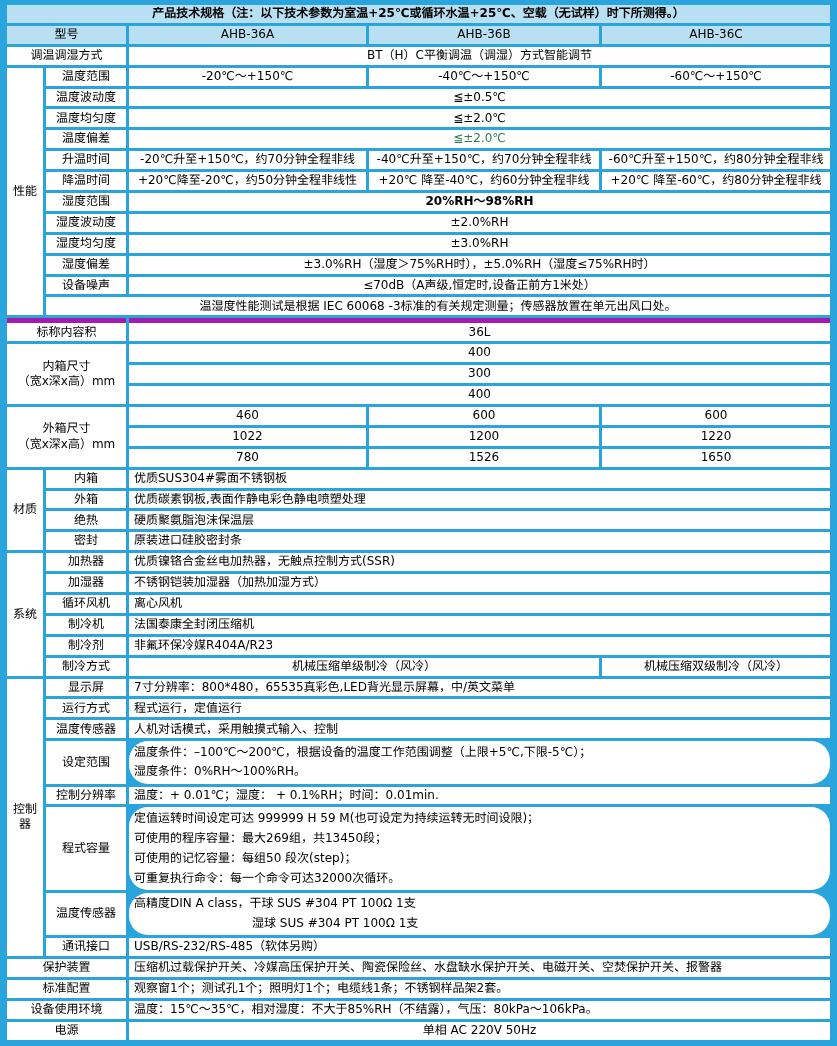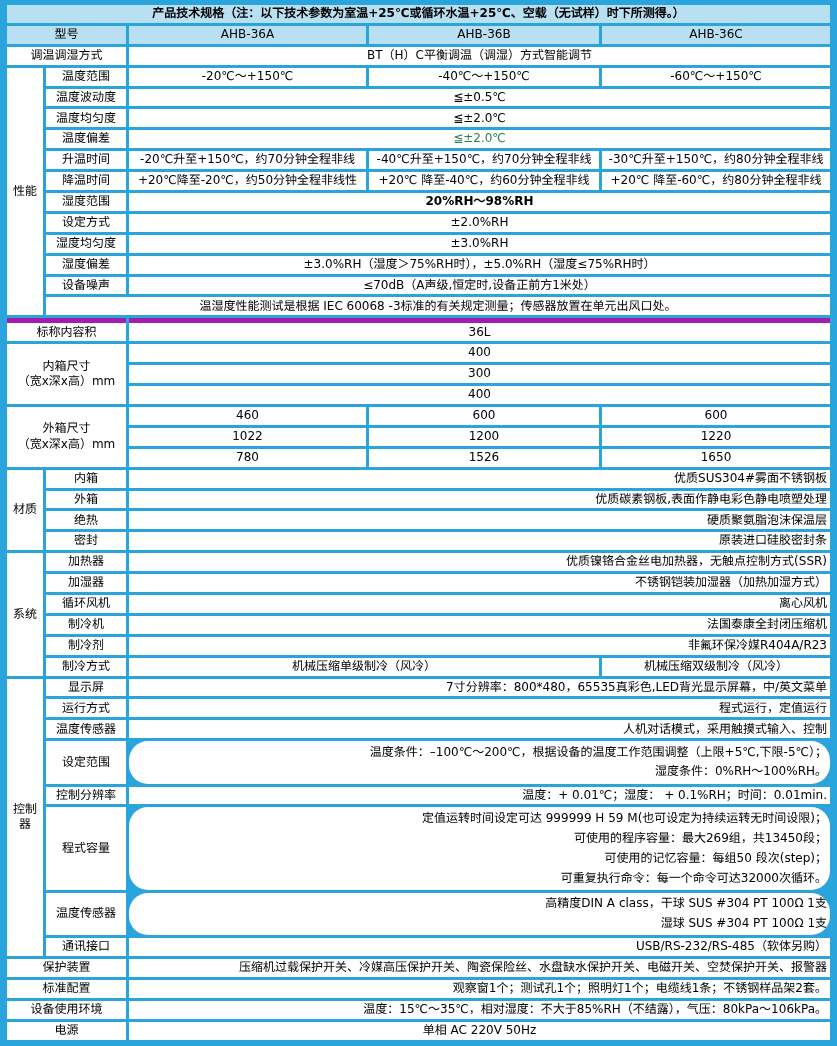--- a/index.html
+++ b/index.html
@@ -34,21 +34,21 @@
     line-height:1.3;
     text-align:center;
     vertical-align:middle;
     padding:1px 3px;
     height:15px;
     overflow:hidden;
   }
   td.hdr{background:#B9E0F2;}          
   td.bold{font-weight:bold;}
   td.grn{color:#2E7D4F;}               
-  td.lft{text-align:right;padding-left:5px;}
+  td.lft{text-align:left;padding-left:5px;}
   td.sep{border-top:5px solid #a21caf;} 
   td.glab{padding:0 3px;}
   td .ln{white-space:nowrap;}
   td.sensor .ln1{padding-left:118px;}  
   td.multi{line-height:1.65;border-radius:19px;}
 </style>
 </head>
 <body>
 
 <div class="frame">
@@ -90,34 +90,34 @@
           <td colspan="3">≦±2.0℃</td>
         </tr>
         <tr>
           <td>温度偏差</td>
           <td colspan="3" class="grn">≦±2.0℃</td>
         </tr>
         <tr>
           <td>升温时间</td>
           <td>-20℃升至+150℃，约70分钟全程非线</td>
           <td>-40℃升至+150℃，约70分钟全程非线</td>
-          <td>-30℃升至+150℃，约80分钟全程非线</td>
+          <td>-60℃升至+150℃，约80分钟全程非线</td>
         </tr>
         <tr>
           <td>降温时间</td>
           <td>+20℃降至-20℃，约50分钟全程非线性</td>
           <td>+20℃ 降至-40℃，约60分钟全程非线</td>
           <td>+20℃ 降至-60℃，约80分钟全程非线</td>
         </tr>
         <tr>
           <td>湿度范围</td>
           <td colspan="3" class="bold">20%RH～98%RH</td>
         </tr>
         <tr>
-          <td>设定方式</td>
+          <td>湿度波动度</td>
           <td colspan="3">±2.0%RH</td>
         </tr>
         <tr>
           <td>湿度均匀度</td>
           <td colspan="3">±3.0%RH</td>
         </tr>
         <tr>
           <td>湿度偏差</td>
           <td colspan="3">±3.0%RH（湿度＞75%RH时），±5.0%RH（湿度≤75%RH时）</td>
         </tr>

